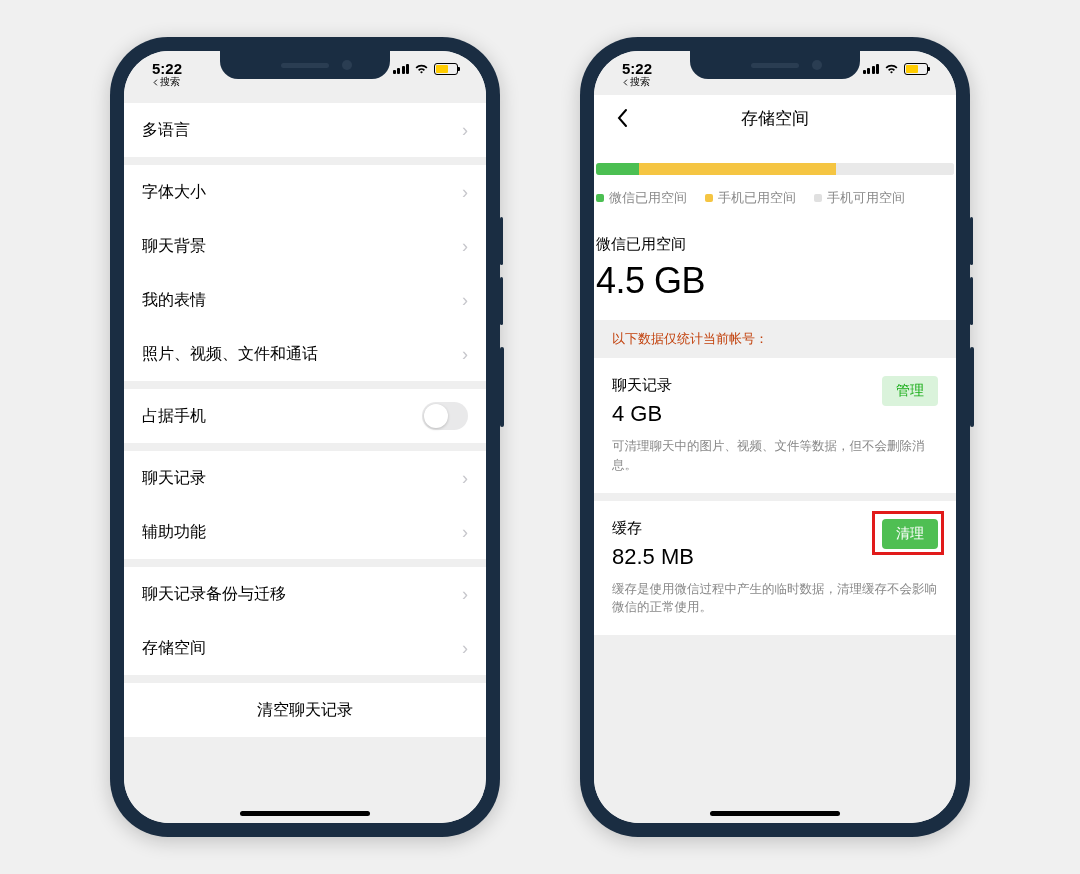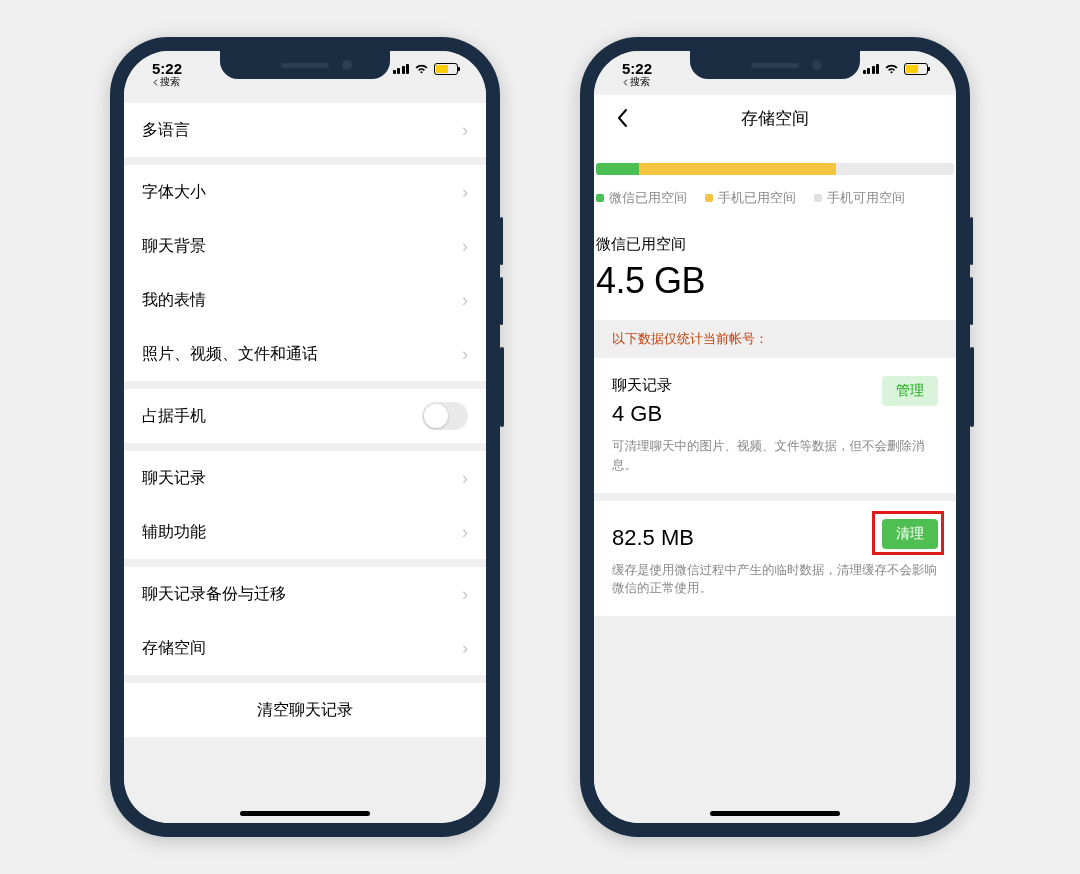--- a/index.html
+++ b/index.html
@@ -392,20 +392,21 @@
       <div class="sect-note">以下数据仅统计当前帐号：</div>
 
       <div class="card">
         <div class="title">聊天记录</div>
         <div class="value">4 GB</div>
         <div class="desc">可清理聊天中的图片、视频、文件等数据，但不会删除消息。</div>
         <div class="pill-btn outline">管理</div>
       </div>
 
       <div class="card" style="position:relative">
+        <div class="title">缓存</div>
         <div class="value">82.5 MB</div>
         <div class="desc">缓存是使用微信过程中产生的临时数据，清理缓存不会影响微信的正常使用。</div>
         <div class="pill-btn solid">清理</div>
         <div class="red-highlight"></div>
       </div>
     </div>
 
     <div class="home-indicator"></div>
   </div>
 </div>

